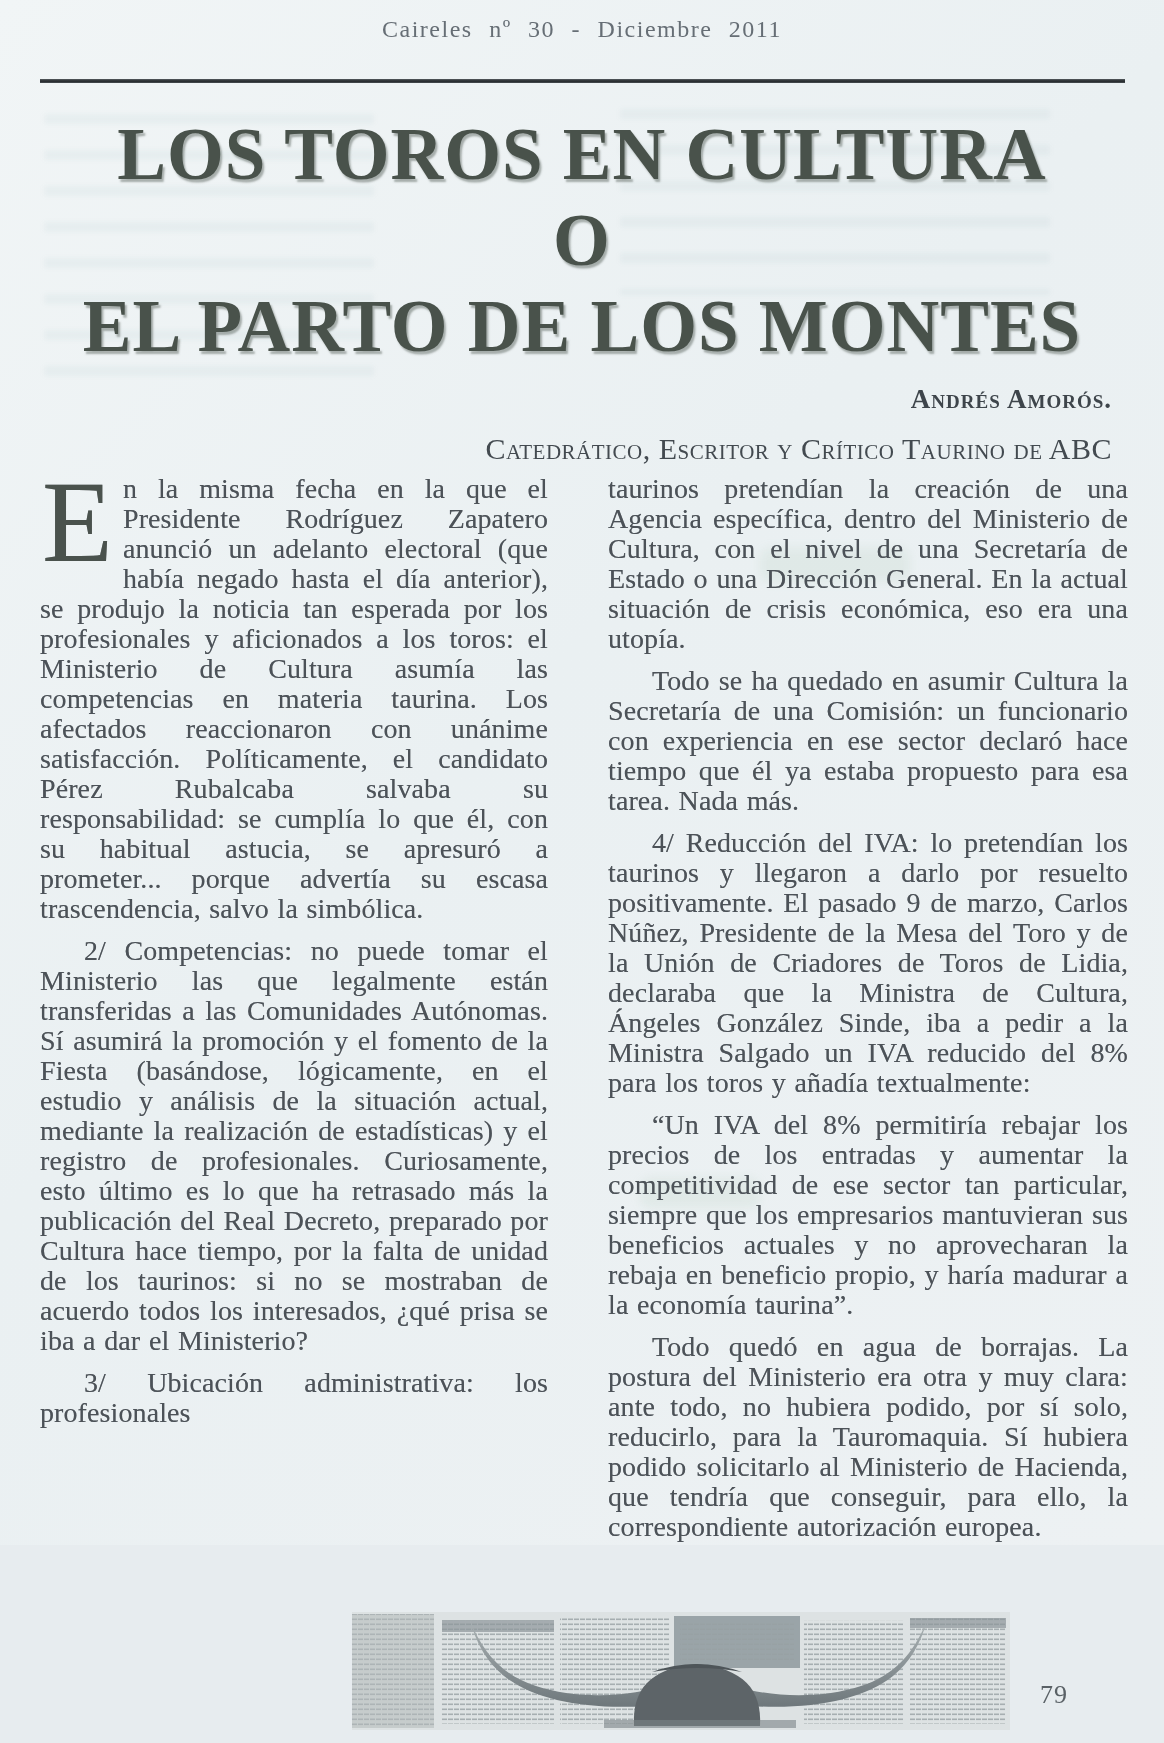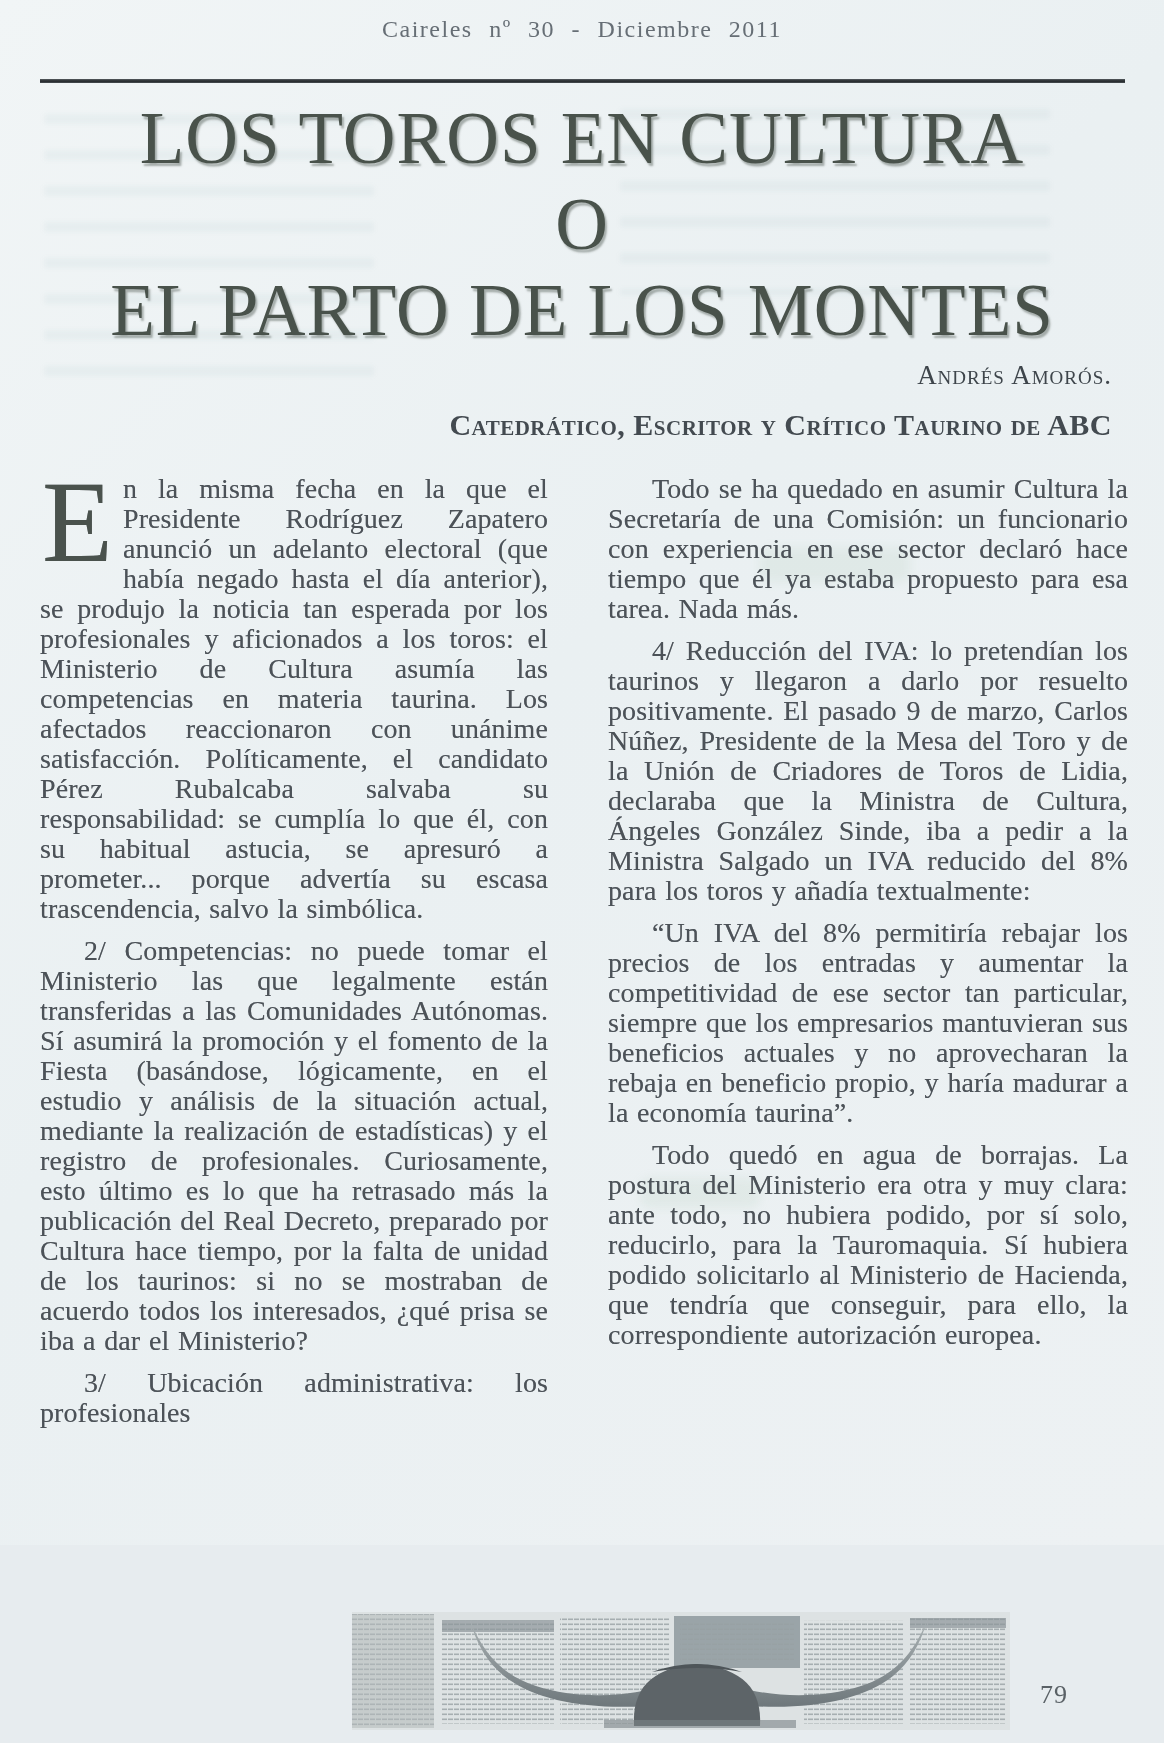--- a/index.html
+++ b/index.html
@@ -32,37 +32,37 @@
     position:absolute;top:16px;left:0;right:0;
     text-align:center;
     font-size:24px;color:#666e75;
     letter-spacing:1.5px;word-spacing:9px;
   }
   .header-rule{
     position:absolute;top:79px;left:40px;width:1085px;height:4px;
     background:linear-gradient(180deg,#565c60,#24282b 55%,#4a5054);
   }
   .title{
-    position:absolute;top:96px;left:0;right:0;margin:0;
-    text-align:center;font-weight:400;
+    position:absolute;top:96px;left:0;right:0;margin:16px;
+    text-align:center;font-weight:700;
     font-size:73px;line-height:86px;letter-spacing:1px;
     color:#49524b;
     text-shadow:2px 3px 2px rgba(105,115,110,0.55);
   }
   .title .tline{display:block;}
   .byline{
     position:absolute;top:360px;left:0;right:52px;
     text-align:right;color:#3e454b;
   }
   .author-name{
-    font-size:27px;font-weight:400;font-variant:small-caps;
-    letter-spacing:1px;margin-bottom:17px;
+    font-size:27px;font-weight:700;font-variant:small-caps;
+    letter-spacing:1px;margin-bottom:17px;margin-top:24px;
   }
   .author-role{
-    font-size:30px;font-weight:700;font-variant:small-caps;
+    font-size:30px;font-weight:400;font-variant:small-caps;
     letter-spacing:0.5px;color:#434a50;
   }
   .columns{
     position:absolute;top:474px;left:40px;width:1088px;
     display:flex;gap:60px;
   }
   .col{min-width:0;}
   .col-left{width:508px;}
   .col-right{width:520px;}
   .para{
@@ -114,20 +114,21 @@
     <div class="author-role">Catedrático, Escritor y Crítico Taurino de ABC</div>
   </div>
 
   <div class="columns">
     <div class="col col-left" id="col-left">
         <p class="para no-indent"><span class="dropcap">E</span>n la misma fecha en la que el Presidente Rodríguez Zapatero anunció un adelanto electoral (que había negado hasta el día anterior), se produjo la noticia tan esperada por los profesionales y aficionados a los toros: el Ministerio de Cultura asumía las competencias en materia taurina. Los afectados reaccionaron con unánime satisfacción. Políticamente, el candidato Pérez Rubalcaba salvaba su responsabilidad: se cumplía lo que él, con su habitual astucia, se apresuró a prometer... porque advertía su escasa trascendencia, salvo la simbólica.</p>
         <p class="para">2/ Competencias: no puede tomar el Ministerio las que legalmente están transferidas a las Comunidades Autónomas. Sí asumirá la promoción y el fomento de la Fiesta (basándose, lógicamente, en el estudio y análisis de la situación actual, mediante la realización de estadísticas) y el registro de profesionales. Curiosamente, esto último es lo que ha retrasado más la publicación del Real Decreto, preparado por Cultura hace tiempo, por la falta de unidad de los taurinos: si no se mostraban de acuerdo todos los interesados, ¿qué prisa se iba a dar el Ministerio?</p>
         <p class="para">3/ Ubicación administrativa: los profesionales</p>
       </div>
     <div class="col col-right" id="col-right">
+        <p class="para no-indent">taurinos pretendían la creación de una Agencia específica, dentro del Ministerio de Cultura, con el nivel de una Secretaría de Estado o una Dirección General. En la actual situación de crisis económica, eso era una utopía.</p>
         <p class="para">Todo se ha quedado en asumir Cultura la Secretaría de una Comisión: un funcionario con experiencia en ese sector declaró hace tiempo que él ya estaba propuesto para esa tarea. Nada más.</p>
         <p class="para">4/ Reducción del IVA: lo pretendían los taurinos y llegaron a darlo por resuelto positivamente. El pasado 9 de marzo, Carlos Núñez, Presidente de la Mesa del Toro y de la Unión de Criadores de Toros de Lidia, declaraba que la Ministra de Cultura, Ángeles González Sinde, iba a pedir a la Ministra Salgado un IVA reducido del 8% para los toros y añadía textualmente:</p>
         <p class="para">“Un IVA del 8% permitiría rebajar los precios de los entradas y aumentar la competitividad de ese sector tan particular, siempre que los empresarios mantuvieran sus beneficios actuales y no aprovecharan la rebaja en beneficio propio, y haría madurar a la economía taurina”.</p>
         <p class="para">Todo quedó en agua de borrajas. La postura del Ministerio era otra y muy clara: ante todo, no hubiera podido, por sí solo, reducirlo, para la Tauromaquia. Sí hubiera podido solicitarlo al Ministerio de Hacienda, que tendría que conseguir, para ello, la correspondiente autorización europea.</p>
       </div>
   </div>
 
   <div class="clipping">
     <svg width="658" height="118" viewBox="0 0 658 118">
       <defs>

